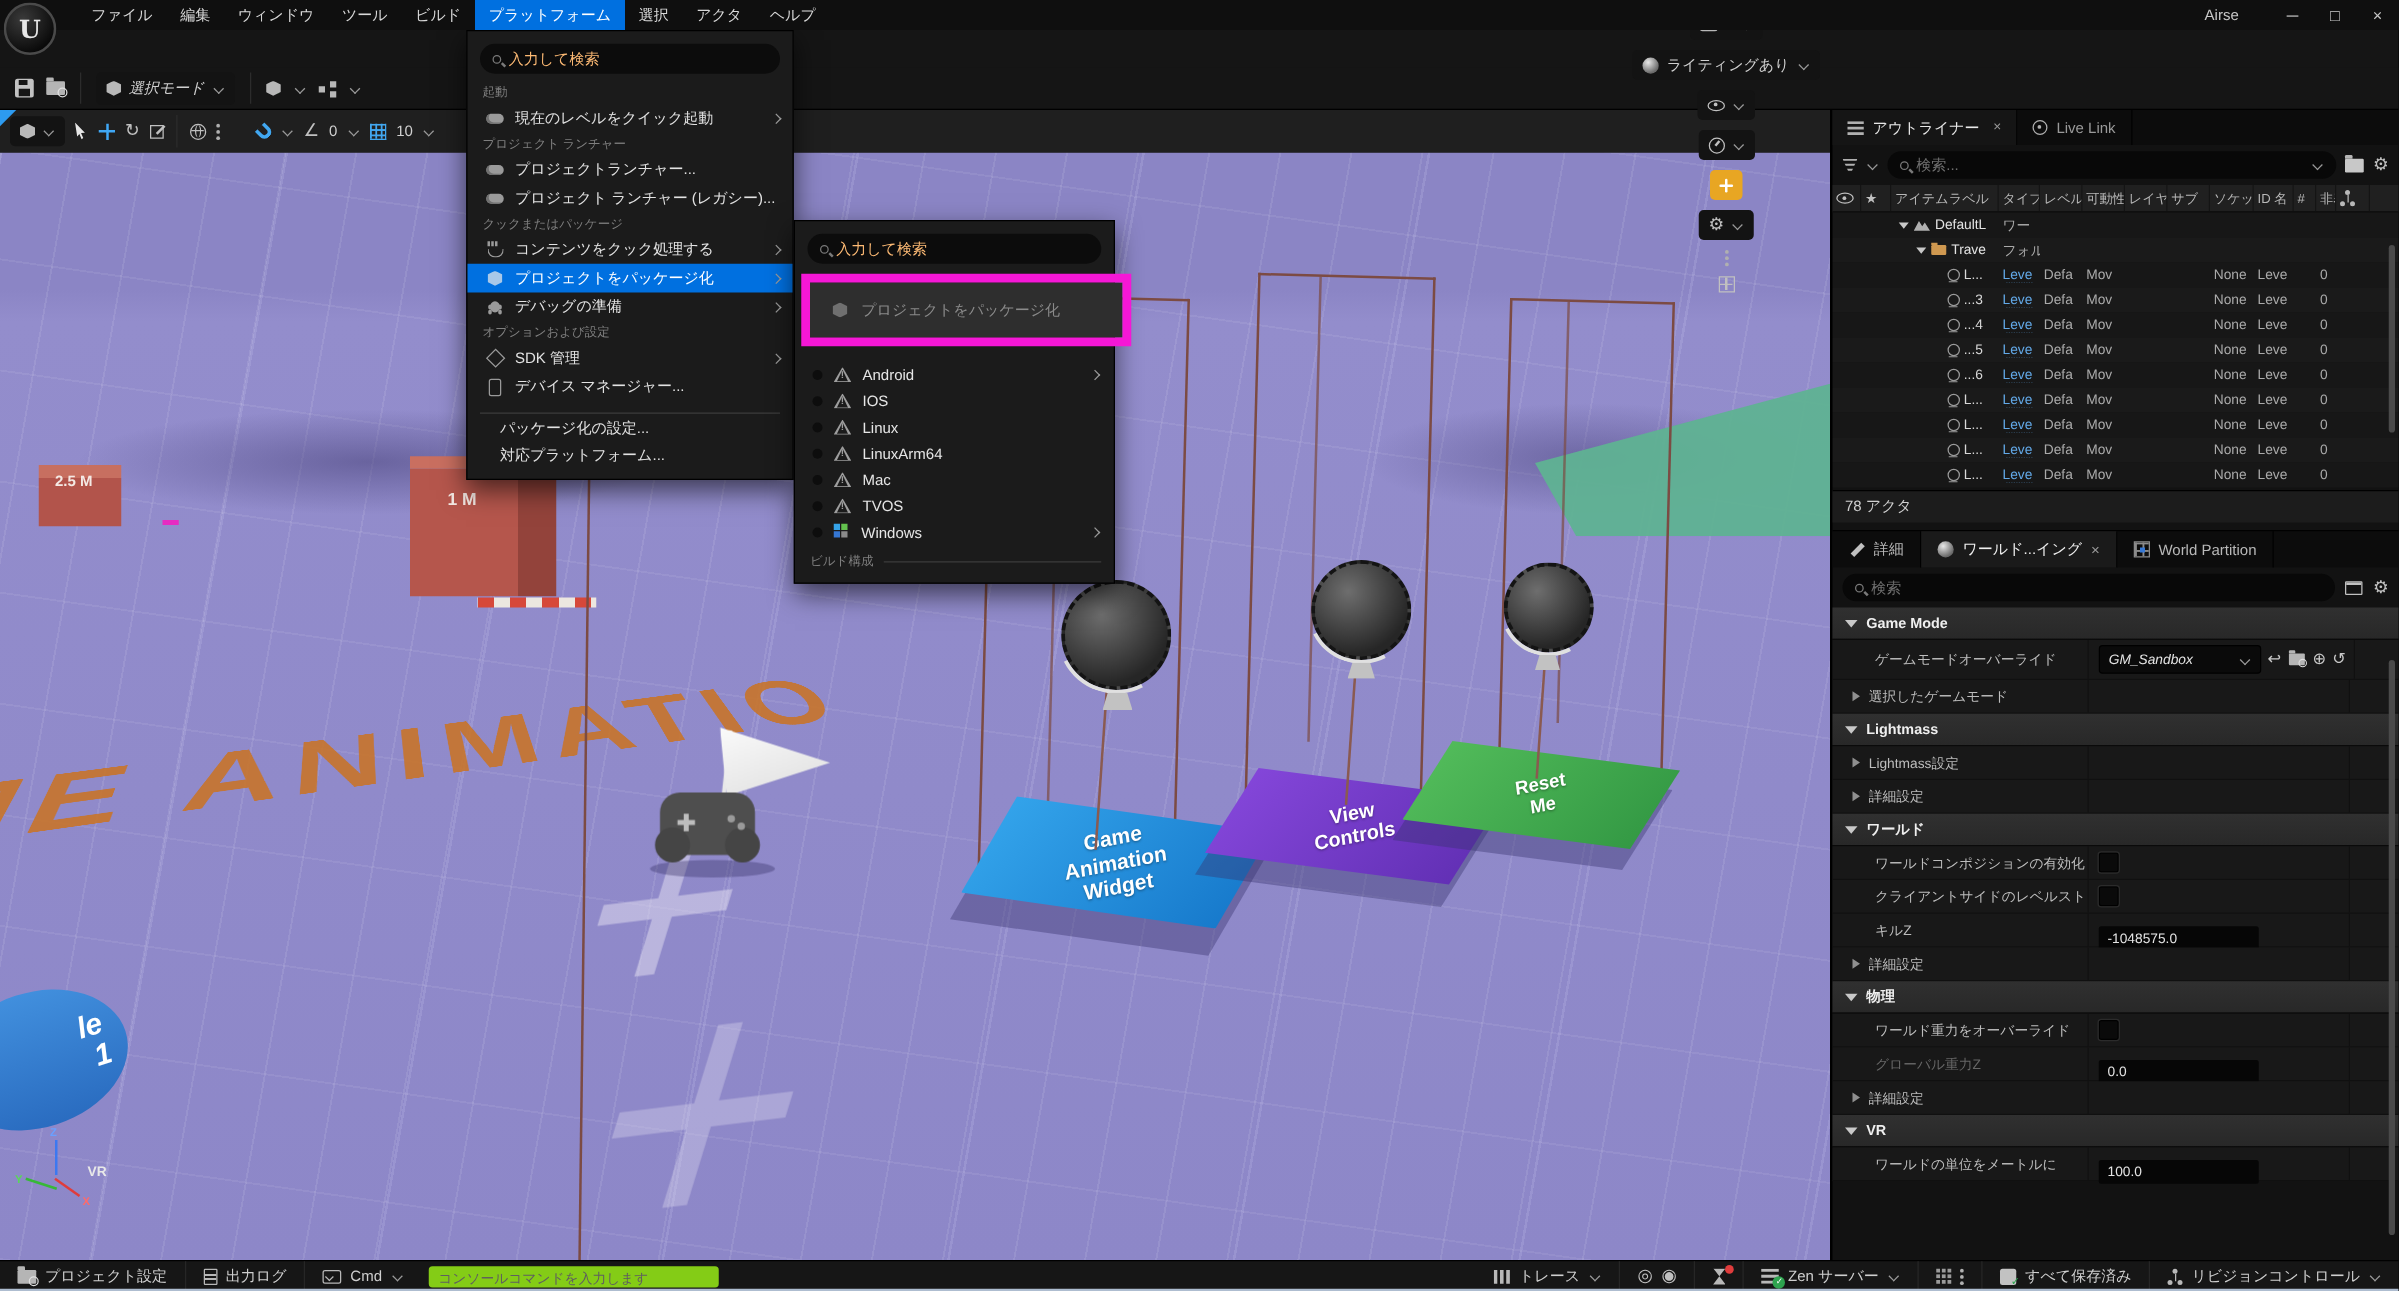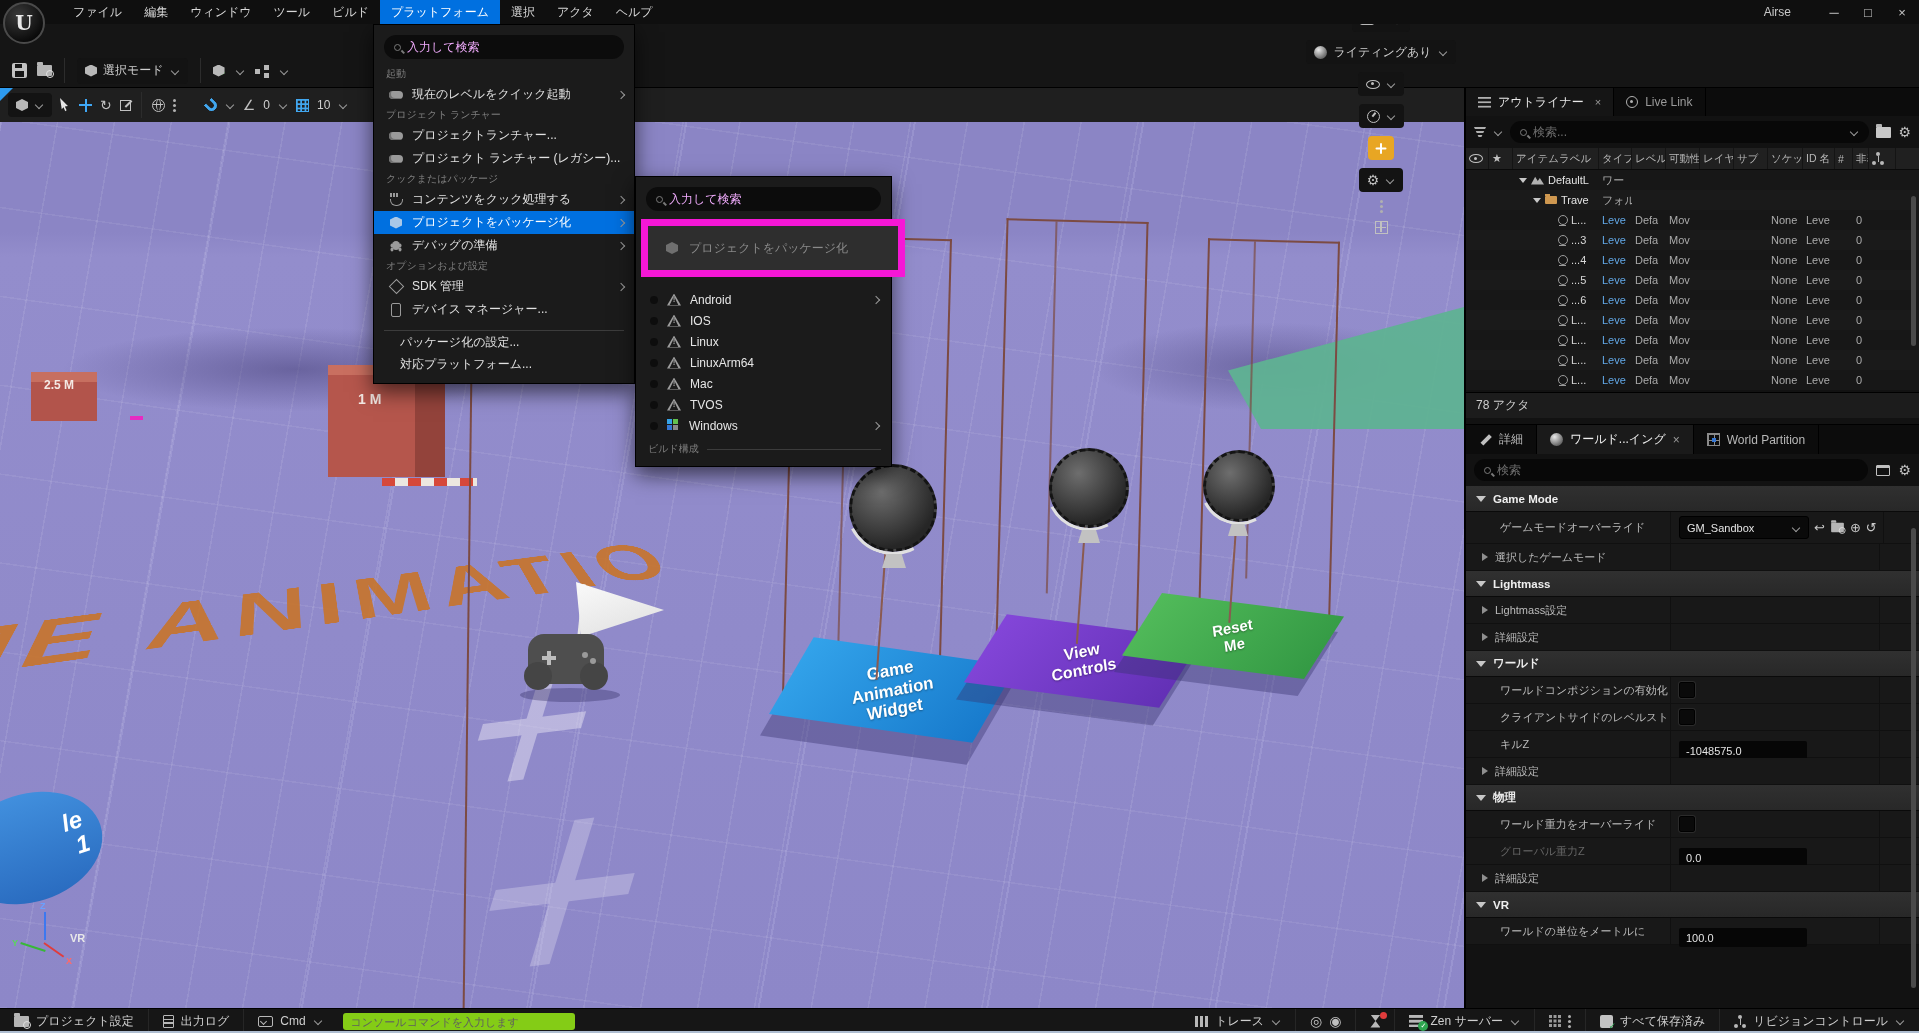--- a/index.html
+++ b/index.html
@@ -22,21 +22,21 @@
   .winbtn { width:34px; height:24px; display:flex; align-items:center; justify-content:center; color:#c8c8c8; font-size:13px; }
   .ue-logo { position:absolute; left:3px; top:2px; width:42px; height:42px; border-radius:50%; background:radial-gradient(circle at 35% 30%, #3a3a3a, #0a0a0a 75%); border:2px solid #4a4a4a; z-index:80; display:flex; align-items:center; justify-content:center; }
   .ue-logo span { font-family:"DejaVu Serif",serif; font-weight:bold; font-size:20px; color:#e8e8e8; }
 
   
   .tabbar { position:absolute; left:0; top:24px; width:1919px; height:30px; background:#121212; border-bottom:1px solid #050505; }
   .leveltab { position:absolute; left:84px; top:0; width:196px; height:30px; background:#1b1b1b; border-right:1px solid #040404; border-left:1px solid #040404; display:flex; align-items:center; gap:8px; padding:0 12px; color:#efefef; }
   .ic-mountain { width:15px; height:11px; background:#e8a33d; clip-path:polygon(0 100%,32% 15%,52% 62%,68% 28%,100% 100%); }
 
   
-  .toolbar { position:absolute; left:0; top:54px; width:1919px; height:34px; background:#151515; border-bottom:1px solid #000; display:flex; align-items:center; gap:10px; padding:0 12px; }
+  .toolbar { position:absolute; left:0; top:54px; width:1919px; height:34px; background:#151515; border-bottom:1px solid #000; display:flex; align-items:center; gap:10px; padding:0 12px;font-style:italic; }
   .ic-floppy { width:15px; height:15px; background:#c2c2c2; border-radius:2px; position:relative; }
   .ic-floppy::after { content:""; position:absolute; left:3px; bottom:1px; width:9px; height:6px; background:#151515; }
   .ic-floppy::before { content:""; position:absolute; left:3px; top:1px; width:7px; height:4px; background:#151515; }
   .ic-folder { width:15px; height:11px; background:#b5b5b5; border-radius:1px; position:relative; }
   .ic-folder::before { content:""; position:absolute; top:-3px; left:0; width:6px; height:3px; background:#b5b5b5; border-radius:1px 1px 0 0; }
   .ic-folder.search::after { content:""; position:absolute; right:-2px; bottom:-2px; width:6px; height:6px; border:1.5px solid #e0e0e0; border-radius:50%; }
   .ic-cube { width:12px; height:12px; background:#b8b8b8; clip-path:polygon(50% 0,100% 25%,100% 75%,50% 100%,0 75%,0 25%); position:relative; }
   .ic-cube.add::after { content:"+"; position:absolute; right:-5px; bottom:-6px; color:#4cc24c; font-weight:bold; font-size:13px; -webkit-text-stroke:1px #4cc24c; }
   .ic-node { width:14px; height:12px; position:relative; }
   .ic-node::before { content:""; position:absolute; left:0; top:4px; width:5px; height:5px; background:#b8b8b8; box-shadow:9px -4px 0 #b8b8b8, 9px 4px 0 #b8b8b8; }
@@ -146,21 +146,21 @@
   .axY { position:absolute; left:-6px; top:34px; width:26px; height:2px; background:#37b837; transform:rotate(18deg); }
   .axX { position:absolute; left:18px; top:30px; width:24px; height:2px; background:#e03c3c; transform:rotate(35deg); transform-origin:left center; }
   .axlbl { position:absolute; font-size:9px; font-weight:bold; }
   .axlbl.z { color:#6aa0ff; left:14px; top:-11px; }
   .axlbl.y { color:#58d858; left:-14px; top:26px; }
   .axlbl.x { color:#ff6a6a; left:40px; top:44px; }
   .vrlabel { position:absolute; left:44px; top:20px; color:#e8e8e8; font-size:11px; font-weight:bold; }
 
   
   .ddmenu { position:absolute; left:373px; top:24px; width:262px; background:#1b1b1b; border:1px solid #000; box-shadow:0 8px 20px rgba(0,0,0,.6); z-index:60; padding:6px 0 8px; }
-  .dd-search { margin:4px 10px 6px; height:24px; background:#0c0c0c; border-radius:12px; display:flex; align-items:center; gap:6px; padding:0 10px; color:#f0abfc; }
+  .dd-search { margin:4px 10px 6px; height:24px; background:#0c0c0c; border-radius:12px; display:flex; align-items:center; gap:6px; padding:0 10px; color:#fdba74; }
   .ic-search { width:7px; height:7px; border:1.5px solid #7a7a7a; border-radius:50%; position:relative; flex:none; }
   .ic-search::after { content:""; position:absolute; left:6px; top:6px; width:4px; height:1.5px; background:#7a7a7a; transform:rotate(45deg); }
   .mrow { display:flex; align-items:center; }
   .mrow.k-section { height:18px; padding:0 10px 0 12px; color:#7f7f7f; font-size:10px; gap:8px;font-family:Liberation Serif, serif; }
   .mrow.k-section .secline { flex:1; border-top:1px solid #3c3c3c; }
   .mrow.k-item { height:23px; padding:0 8px 0 14px; color:#e2e2e2; gap:8px; }
   .mrow.k-item.hl { background:#0070e0; color:#fff; }
   .mrow.k-divider { height:10px; margin:0 10px; border-bottom:1px solid #3c3c3c; }
   .mrow.k-plain { height:22px; padding-left:26px; color:#e2e2e2; }
   .mrow .marrow { margin-left:auto; }
@@ -247,21 +247,21 @@
   .drow.k-section .exp-d { display:inline-block; width:0; height:0; border-left:5px solid transparent; border-right:5px solid transparent; border-top:6px solid #c8c8c8; }
   .drow.k-expand .dname { padding-left:16px; }
   .drow.k-expand .exp-r { display:inline-block; width:0; height:0; border-top:4.5px solid transparent; border-bottom:4.5px solid transparent; border-left:6px solid #8f8f8f; }
   .dval { flex:1; display:flex; align-items:center; gap:6px; padding-left:8px; align-self:stretch; }
   .dcheck { display:none; width:16px; height:16px; background:#0a0a0a; border:1px solid #000; outline:1px solid #2b2b2b; border-radius:2px; }
   .drow.k-checkbox .dcheck { display:block; }
   .dnum { display:none; width:128px; height:19px; background:#060606; border-radius:2px; color:#e4e4e4; font-size:11px; padding:0 7px; align-items:center; }
   .drow.k-number .dnum { display:flex;margin-top:13px; }
   .gmgrp { display:none; align-items:center; gap:5px; }
   .drow.k-dropdown .gmgrp { display:flex; }
-  .gmfield { width:130px; height:23px; background:#0a0a0a; border-radius:3px; border:1px solid #000; display:flex; align-items:center; padding:0 7px; color:#e4e4e4; font-size:11px; gap:4px; }
+  .gmfield { width:130px; height:23px; background:#0a0a0a; border-radius:3px; border:1px solid #000; display:flex; align-items:center; padding:0 7px; color:#e4e4e4; font-size:11px; gap:4px;font-style:italic; }
   .gmfield .chv { margin-left:auto; }
   .gmic { color:#c8c8c8; font-size:13px; font-family:"DejaVu Sans",sans-serif; }
   .dreset { width:40px; align-self:stretch; border-left:1px solid #101010; margin-left:auto; flex:none; }
 
   
   .statusbar { position:absolute; left:0; top:1008px; width:1919px; height:25px; background:#161616; border-top:1px solid #000; display:flex; align-items:center; z-index:30; }
   .statusbar::after { content:""; position:absolute; left:0; bottom:-0px; width:100%; height:2px; background:#aebdd0; }
   .sb-item { display:flex; align-items:center; gap:7px; padding:0 14px; height:100%; border-right:1px solid #262626; color:#cfcfcf; }
   .sb-item.noborder { border-right:none; }
   .sb-console { width:232px; height:17px; background:#84cc16; border-radius:3px; display:flex; align-items:flex-end; padding:0 8px; color:#5f5f5f; font-size:11px; margin-left:6px; }

